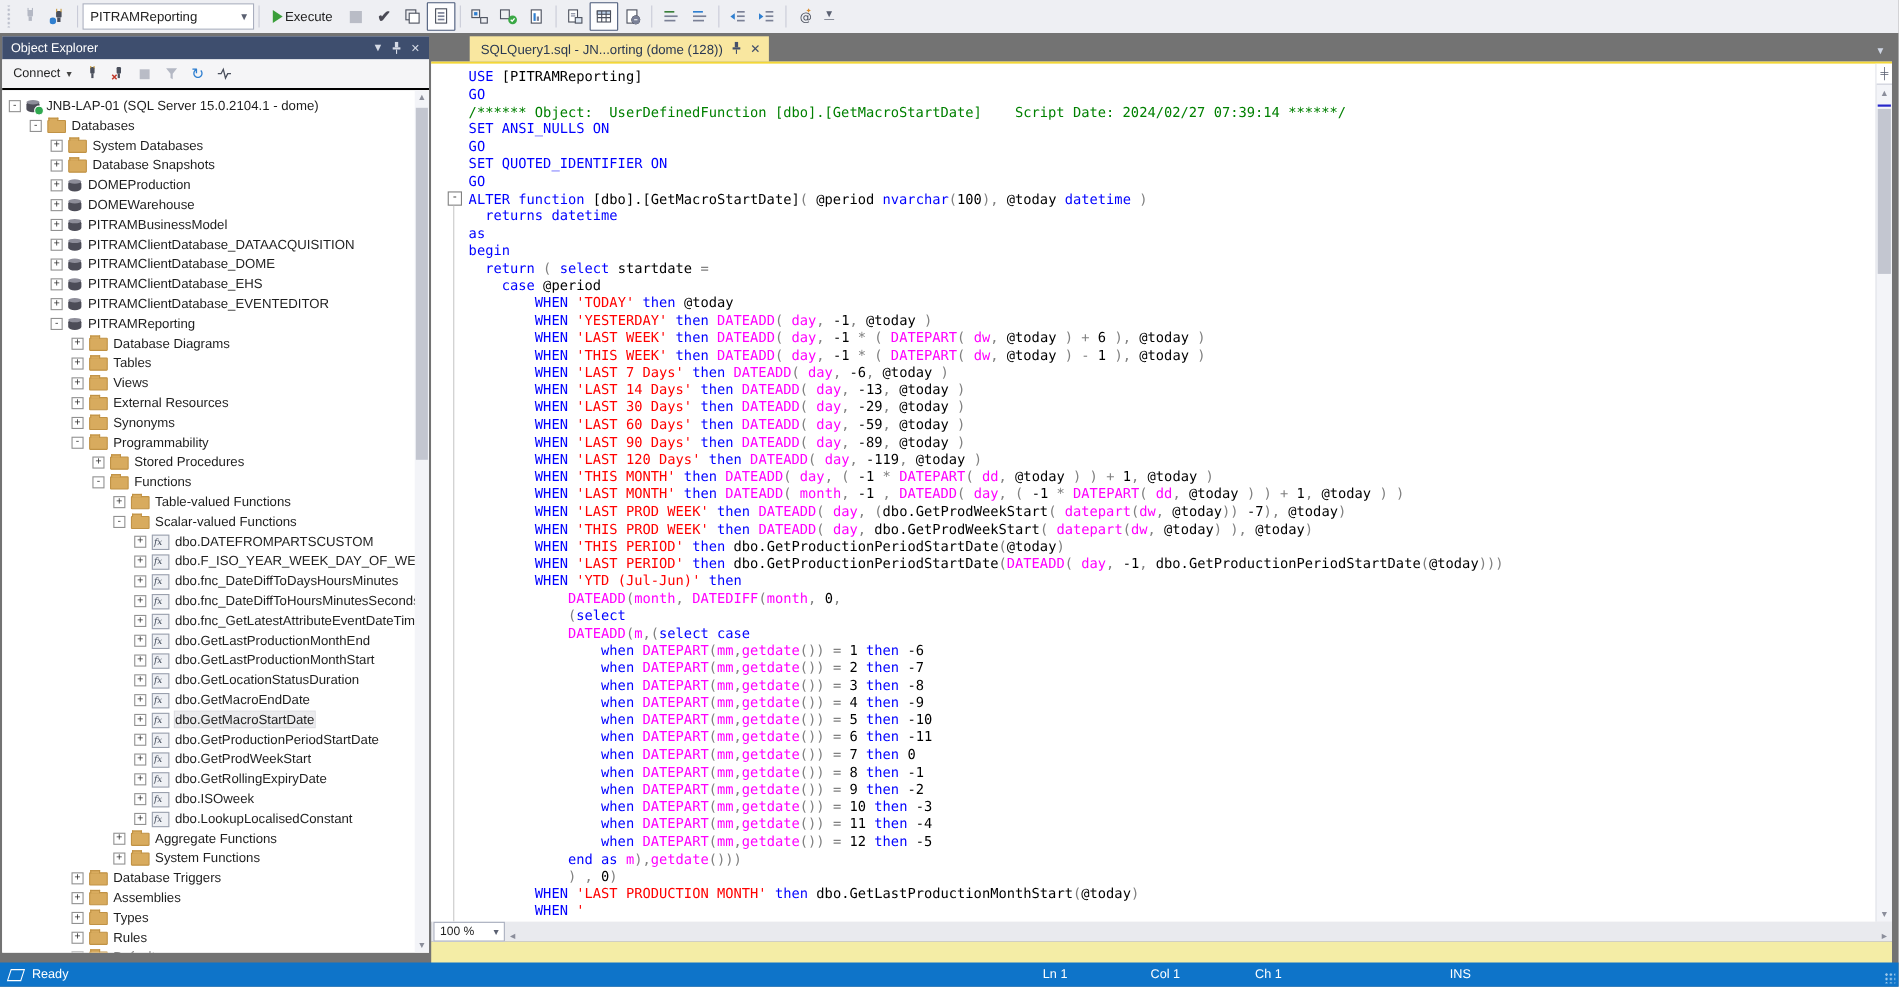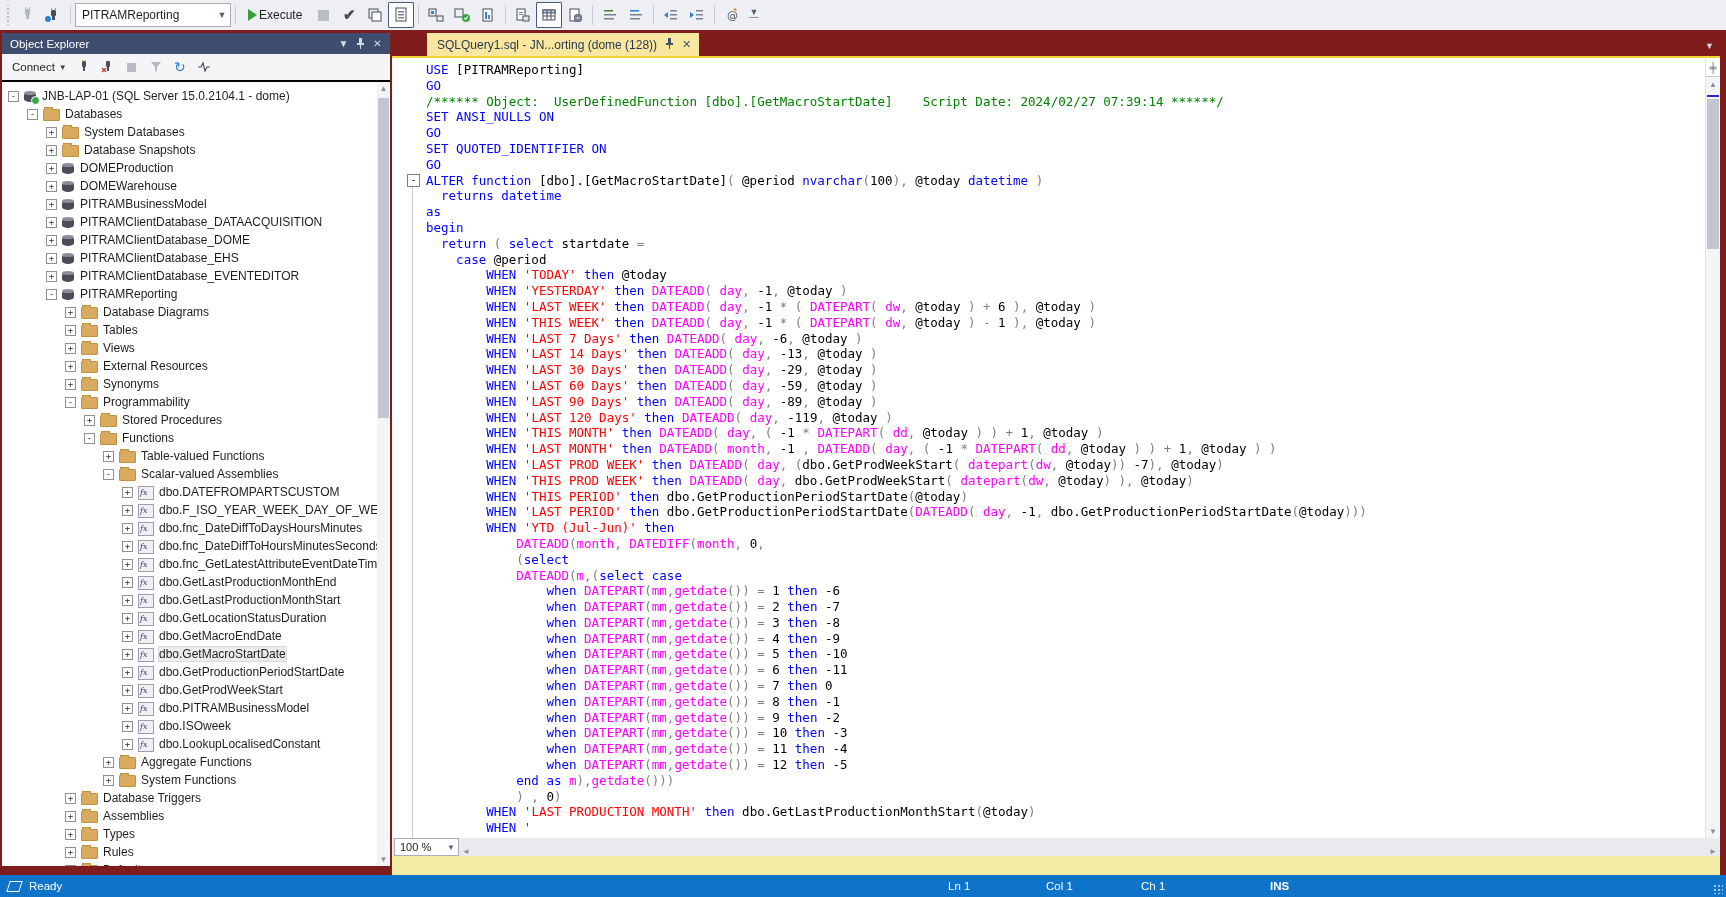--- a/index.html
+++ b/index.html
@@ -1,17 +1,17 @@
 <!DOCTYPE html>
 <html><head>
 <meta charset="utf-8">
 <style>
   html,body{margin:0;padding:0;width:1726px;height:897px;overflow:hidden;
     font-family:"Liberation Sans",sans-serif;-webkit-font-smoothing:antialiased;}
-  .window{position:absolute;inset:0;background:#7f1d1d;}
+  .window{position:absolute;inset:0;background:#737373;}
 
   
   .toolbar{position:absolute;top:0;left:0;right:0;height:30px;background:#eeeff3;
     display:flex;align-items:center;padding-left:3px;}
   .grip{width:7px;height:20px;margin:0 2px;
     background-image:radial-gradient(circle,#b9bcc9 1px,transparent 1.2px);
     background-size:4px 4px;background-position:1px 2px;background-repeat:repeat-y;}
   .tile{width:24px;height:24px;display:flex;align-items:center;justify-content:center;border:1px solid transparent;border-radius:1px;}
   .tile svg{display:block}
   .tile.pressed{background:#fdfdfe;border:1px solid #4a5a7a;}
@@ -401,21 +401,21 @@
             <span class="tlabel">Functions</span>
           </div>
           <div class="trow" style="padding-left: 101px;">
             <span class="exp">+</span>
             <span class="ticon folder"></span>
             <span class="tlabel">Table-valued Functions</span>
           </div>
           <div class="trow" style="padding-left: 101px;">
             <span class="exp">-</span>
             <span class="ticon folder"></span>
-            <span class="tlabel">Scalar-valued Assemblies</span>
+            <span class="tlabel">Scalar-valued Functions</span>
           </div>
           <div class="trow" style="padding-left: 120px;">
             <span class="exp">+</span>
             <span class="ticon fn"></span>
             <span class="tlabel">dbo.DATEFROMPARTSCUSTOM</span>
           </div>
           <div class="trow" style="padding-left: 120px;">
             <span class="exp">+</span>
             <span class="ticon fn"></span>
             <span class="tlabel">dbo.F_ISO_YEAR_WEEK_DAY_OF_WEEK</span>
@@ -466,21 +466,21 @@
             <span class="tlabel">dbo.GetProductionPeriodStartDate</span>
           </div>
           <div class="trow" style="padding-left: 120px;">
             <span class="exp">+</span>
             <span class="ticon fn"></span>
             <span class="tlabel">dbo.GetProdWeekStart</span>
           </div>
           <div class="trow" style="padding-left: 120px;">
             <span class="exp">+</span>
             <span class="ticon fn"></span>
-            <span class="tlabel">dbo.PITRAMBusinessModel</span>
+            <span class="tlabel">dbo.GetRollingExpiryDate</span>
           </div>
           <div class="trow" style="padding-left: 120px;">
             <span class="exp">+</span>
             <span class="ticon fn"></span>
             <span class="tlabel">dbo.ISOweek</span>
           </div>
           <div class="trow" style="padding-left: 120px;">
             <span class="exp">+</span>
             <span class="ticon fn"></span>
             <span class="tlabel">dbo.LookupLocalisedConstant</span>
@@ -595,19 +595,19 @@
     </div>
     <div class="item" style="left:948px;">
         <span>Ln 1</span>
       </div>
     <div class="item" style="left:1046px;">
         <span>Col 1</span>
       </div>
     <div class="item" style="left:1141px;">
         <span>Ch 1</span>
       </div>
-    <div class="item" style="left:1270px;font-weight:bold;">
+    <div class="item" style="left:1318px;">
         <span>INS</span>
       </div>
     <div class="gripdots"></div>
   </div>
 
 </div>
 
 </body></html>

